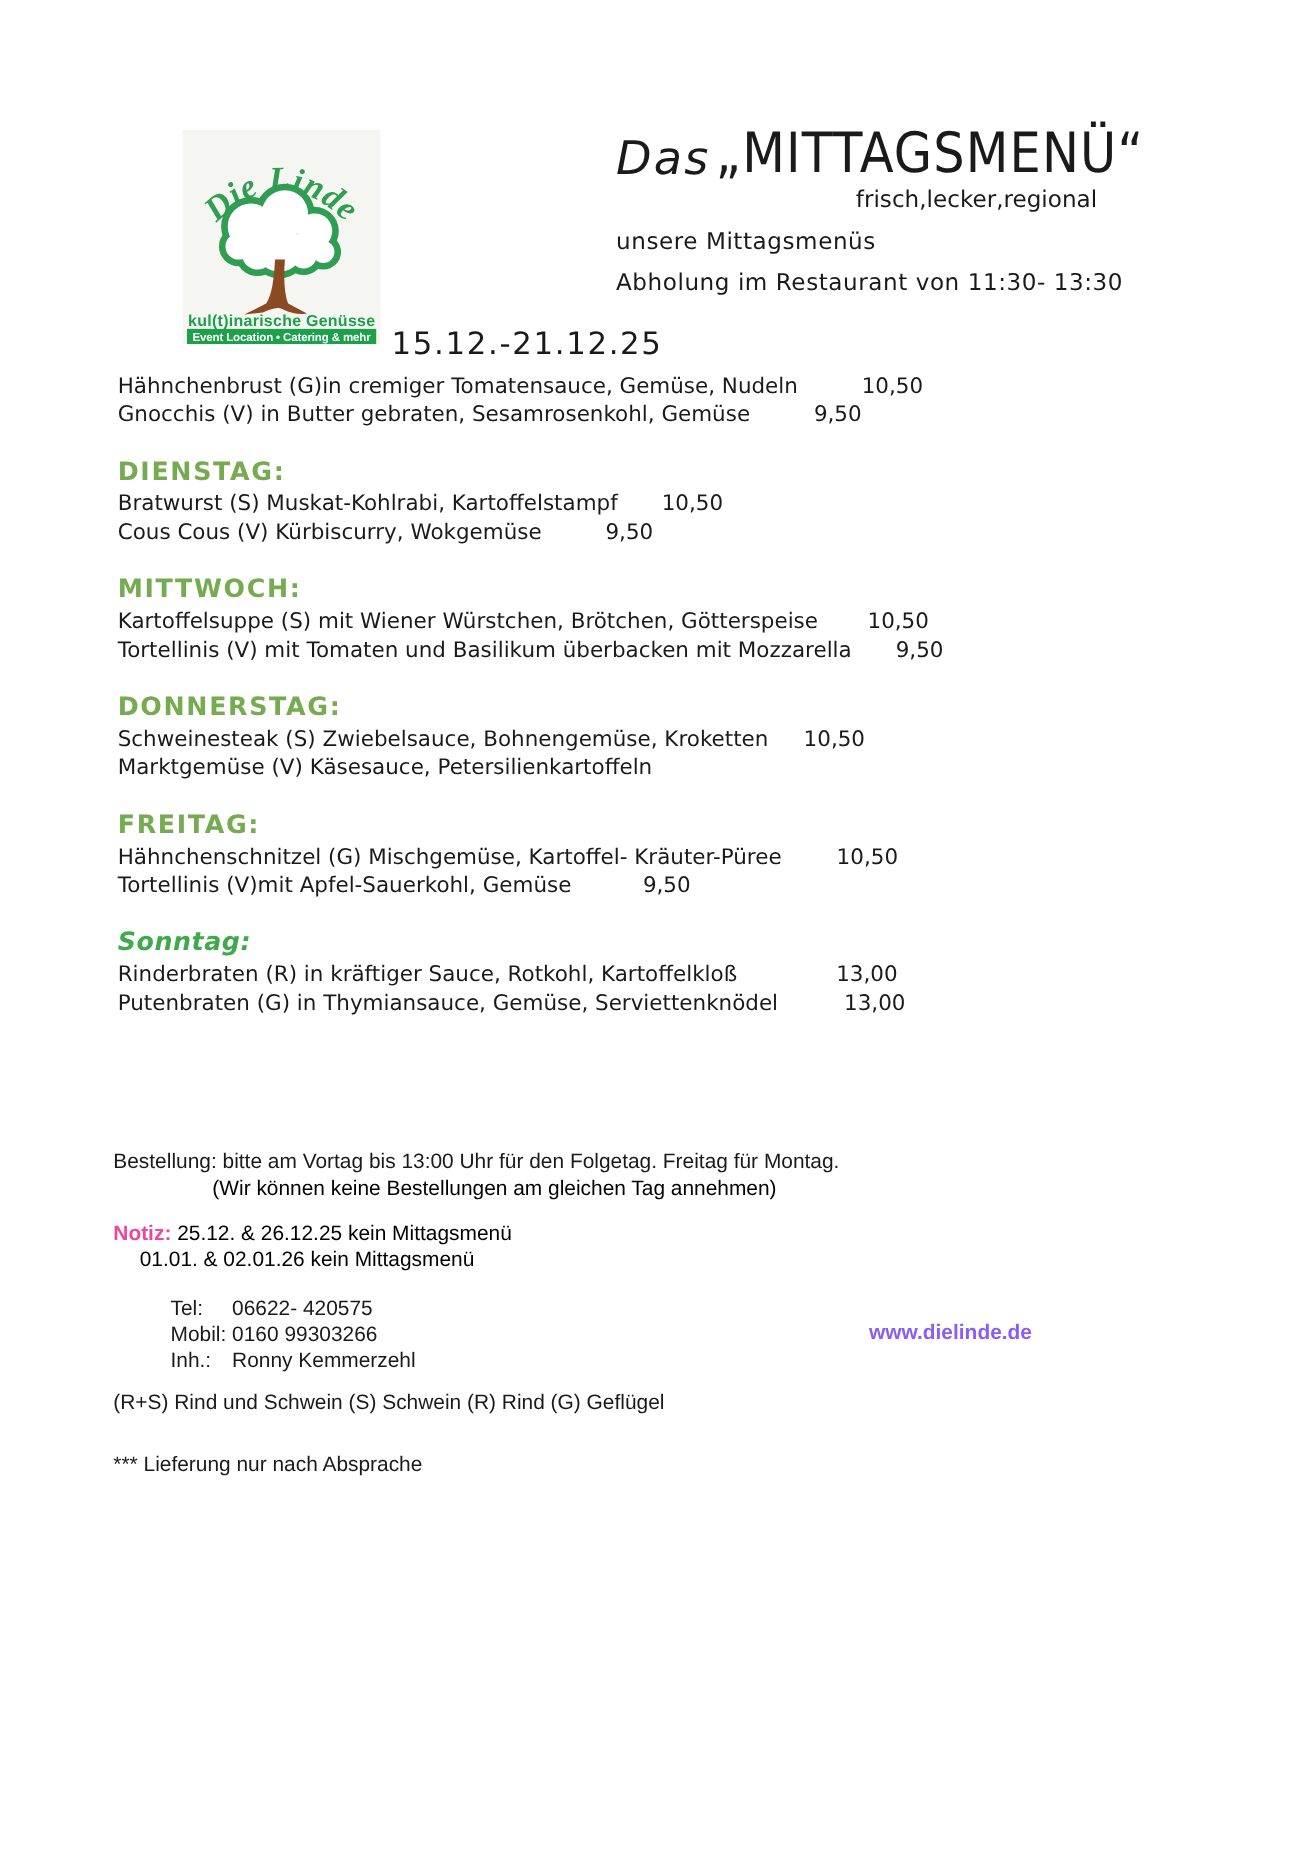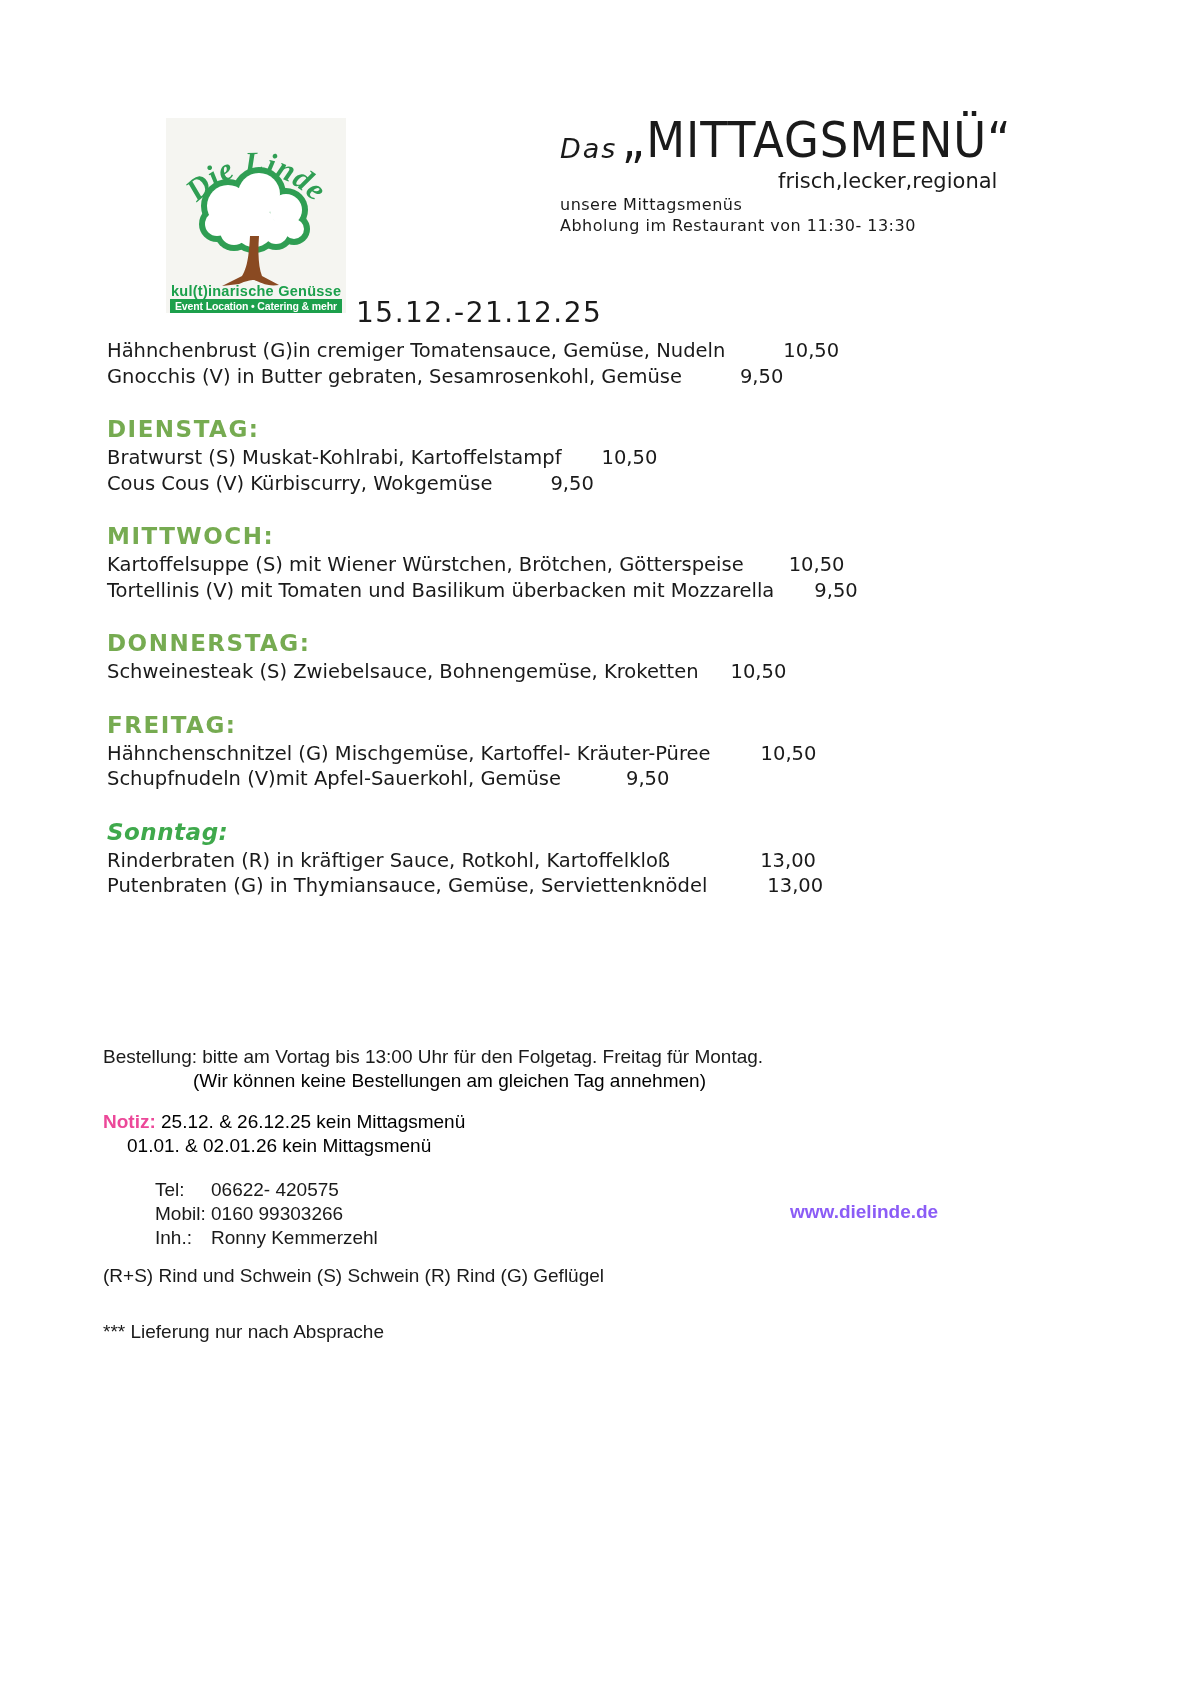--- a/index.html
+++ b/index.html
@@ -10,28 +10,28 @@
     font-family:"Liberation Sans",sans-serif;
     color:#1a1a1a;
     overflow:hidden;
   }
   
   .logo{position:absolute;left:166px;top:118px;width:180px;height:195px;}
   
   .title-block{position:absolute;left:560px;top:116px;width:620px;}
   .hand{font-family:"DejaVu Sans",cursive,sans-serif;}
   .title-line{white-space:nowrap;}
-  .das{font-family:"DejaVu Sans",cursive,sans-serif;font-style:italic;font-size:27px;letter-spacing:2px;}
+  .das{font-family:"DejaVu Sans",cursive,sans-serif;font-style:italic;font-size:42px;letter-spacing:2px;}
   .big-title{
     font-family:"DejaVu Sans",cursive,sans-serif;
     font-size:45px;letter-spacing:1px;font-weight:500;
     display:inline-block;transform:scaleY(1.12);transform-origin:bottom;
   }
   .tagline{margin:0 0 0 218px;font-size:21px;}
-  .subtitle{font-size:16px;margin-top:2px;letter-spacing:0.5px;}
+  .subtitle{font-size:21px;margin-top:14px;letter-spacing:0.5px;}
   .date-range{position:absolute;left:356px;top:296px;font-size:28px;letter-spacing:1.5px;}
   
   .menu{position:absolute;left:107px;top:338px;width:800px;}
   .day{margin-bottom:26px;}
   .day-label{
     font-family:"DejaVu Sans",cursive,sans-serif;
     font-size:23px;line-height:28px;color:#76ab51;
     font-weight:600;letter-spacing:1.5px;margin-bottom:2px;
   }
   .day-label.weekend{color:#3fa94c;font-weight:700;letter-spacing:0.5px;font-style:italic;}
@@ -120,26 +120,27 @@
 
     <div class="day">
       <div class="day-label">MITTWOCH:</div>
       <div class="menu-item hand"><span>Kartoffelsuppe (S) mit Wiener Würstchen, Brötchen, Götterspeise</span><span class="price" style="margin-left:45px">10,50</span></div>
       <div class="menu-item hand"><span>Tortellinis (V) mit Tomaten und Basilikum überbacken mit Mozzarella</span><span class="price" style="margin-left:40px">9,50</span></div>
     </div>
 
     <div class="day">
       <div class="day-label">DONNERSTAG:</div>
       <div class="menu-item hand"><span>Schweinesteak (S) Zwiebelsauce, Bohnengemüse, Kroketten</span><span class="price" style="margin-left:32px">10,50</span></div>
+      <div class="menu-item hand"><span>Marktgemüse  (V) Käsesauce, Petersilienkartoffeln</span></div>
     </div>
 
     <div class="day">
       <div class="day-label">FREITAG:</div>
       <div class="menu-item hand"><span>Hähnchenschnitzel (G) Mischgemüse, Kartoffel- Kräuter-Püree</span><span class="price" style="margin-left:50px">10,50</span></div>
-      <div class="menu-item hand"><span>Schupfnudeln (V)mit Apfel-Sauerkohl, Gemüse</span><span class="price" style="margin-left:65px">9,50</span></div>
+      <div class="menu-item hand"><span>Tortellinis (V)mit Apfel-Sauerkohl, Gemüse</span><span class="price" style="margin-left:65px">9,50</span></div>
     </div>
 
 
     <div class="day">
       <div class="day-label weekend">Sonntag:</div>
       <div class="menu-item hand"><span>Rinderbraten (R) in kräftiger Sauce, Rotkohl, Kartoffelkloß</span><span class="price" style="margin-left:90px">13,00</span></div>
       <div class="menu-item hand"><span>Putenbraten (G) in Thymiansauce, Gemüse, Serviettenknödel</span><span class="price" style="margin-left:60px">13,00</span></div>
     </div>
 
   </div>

